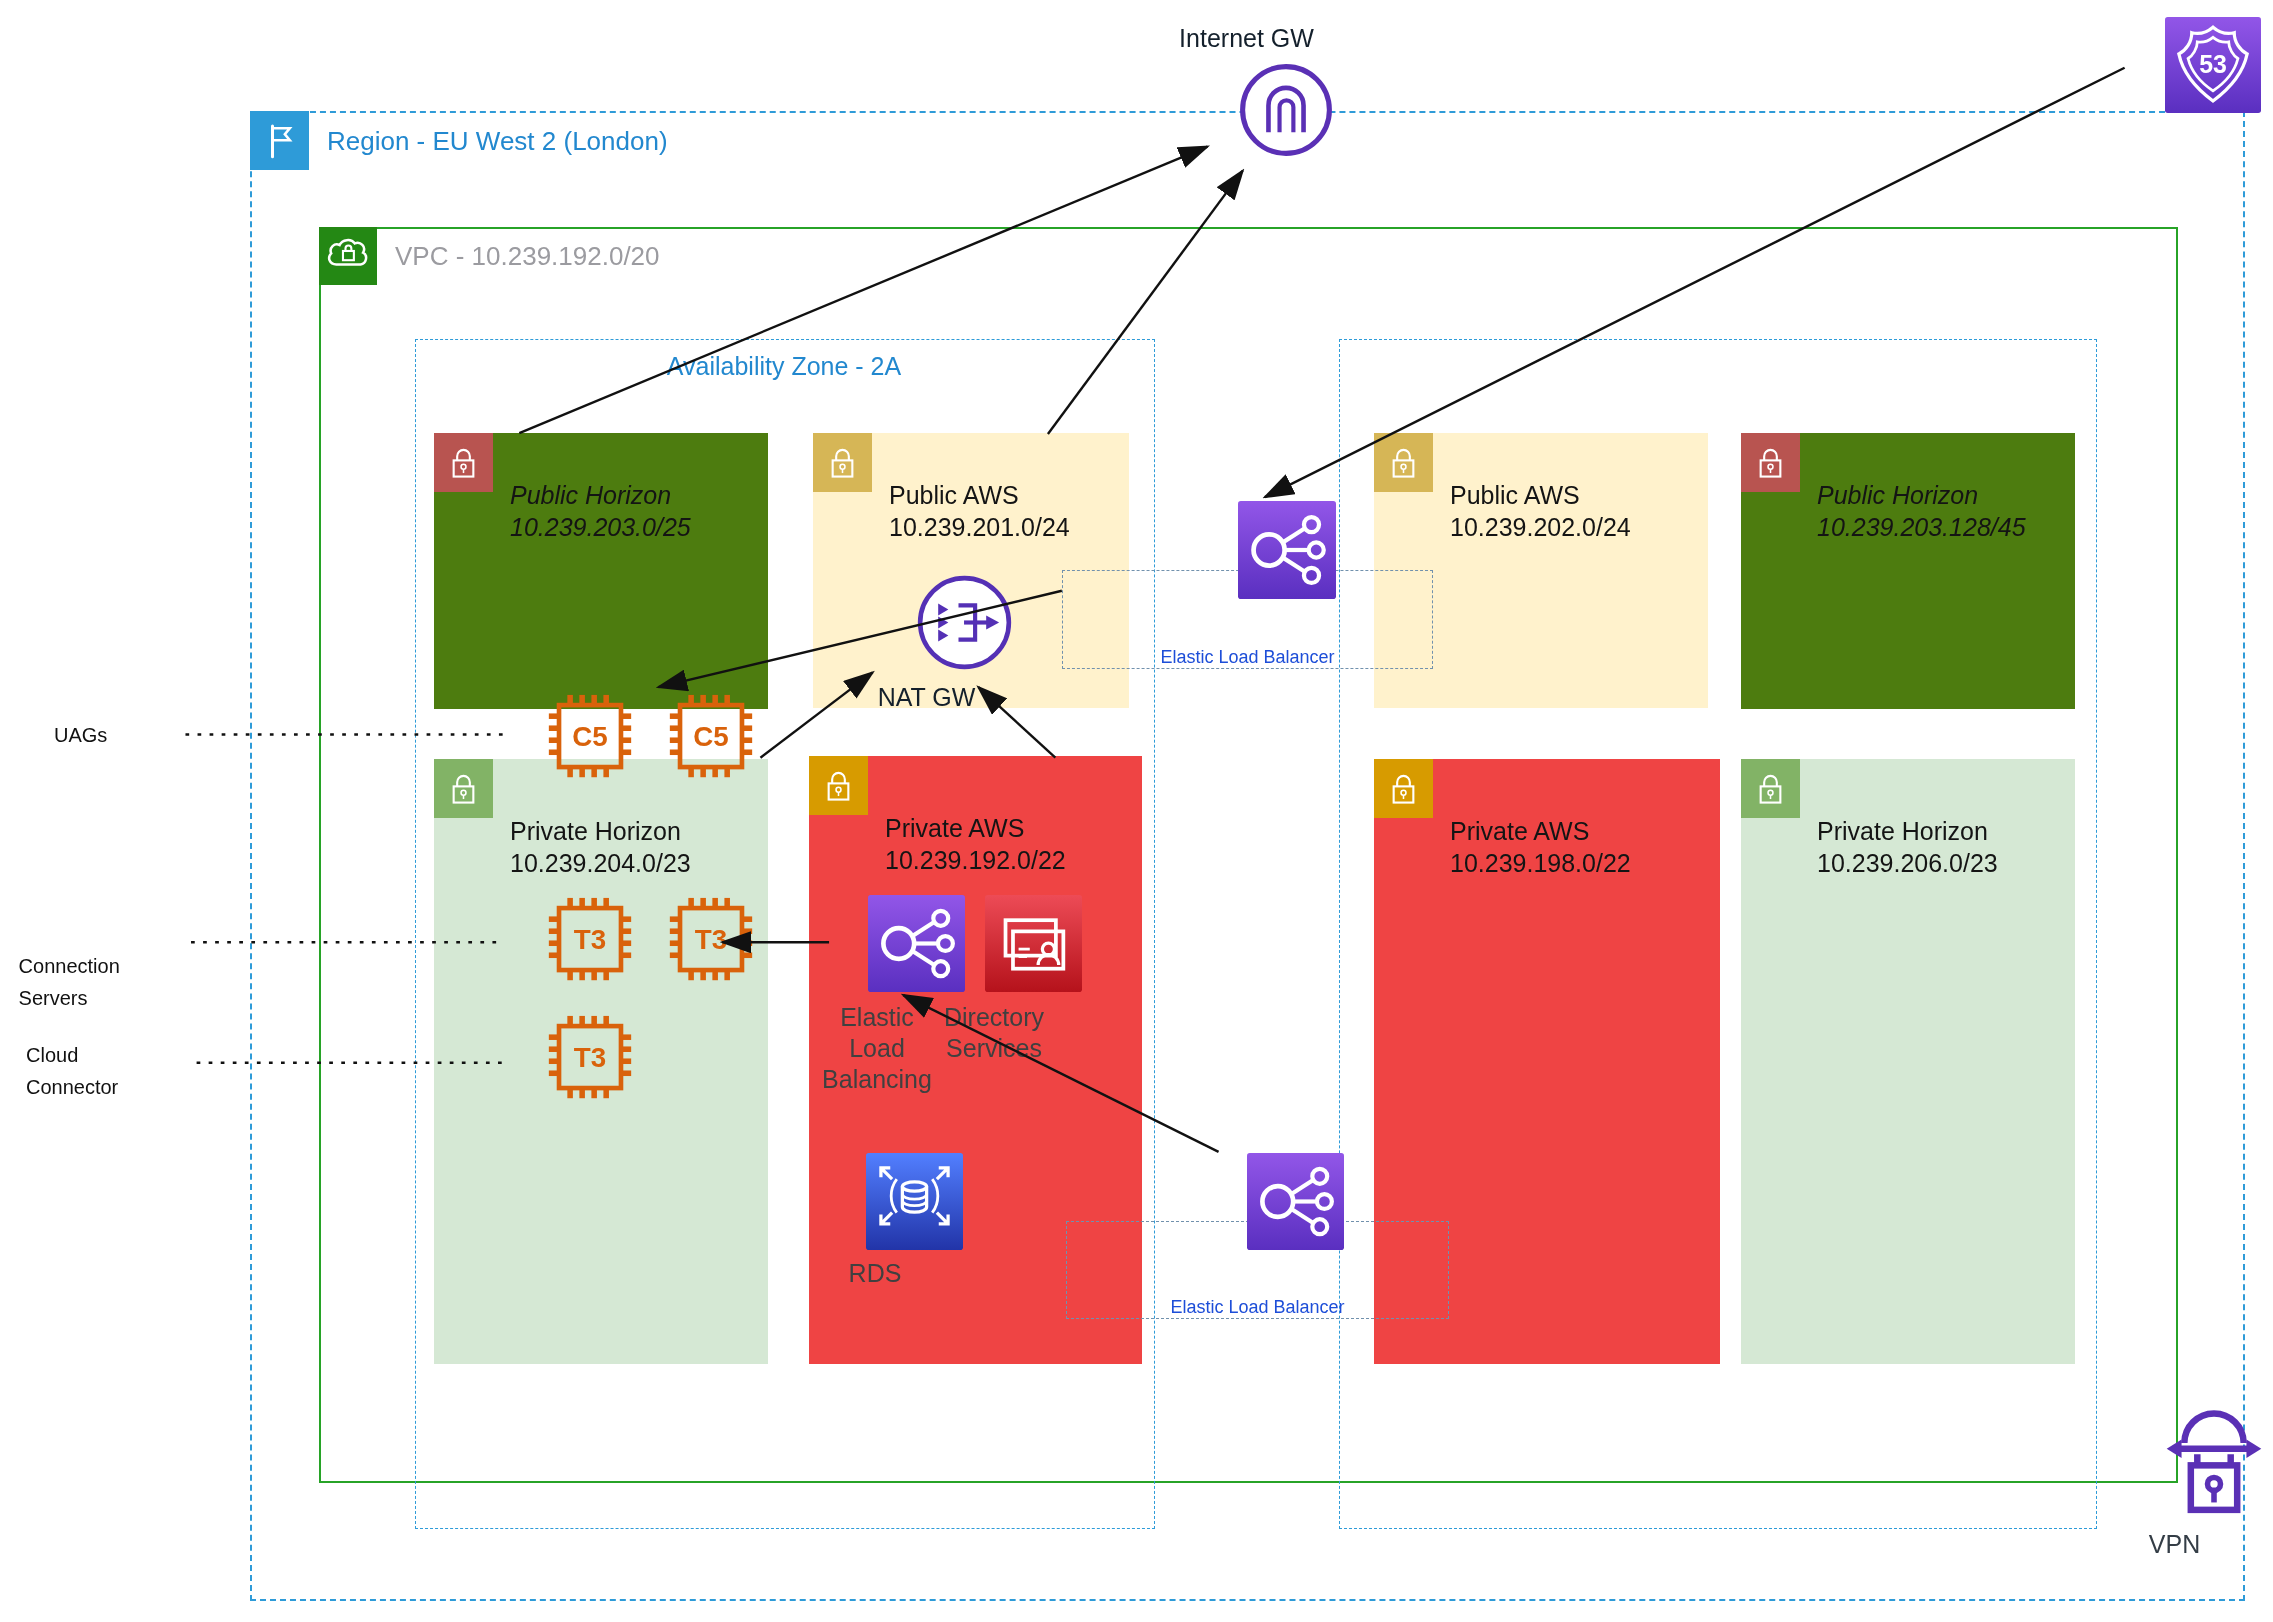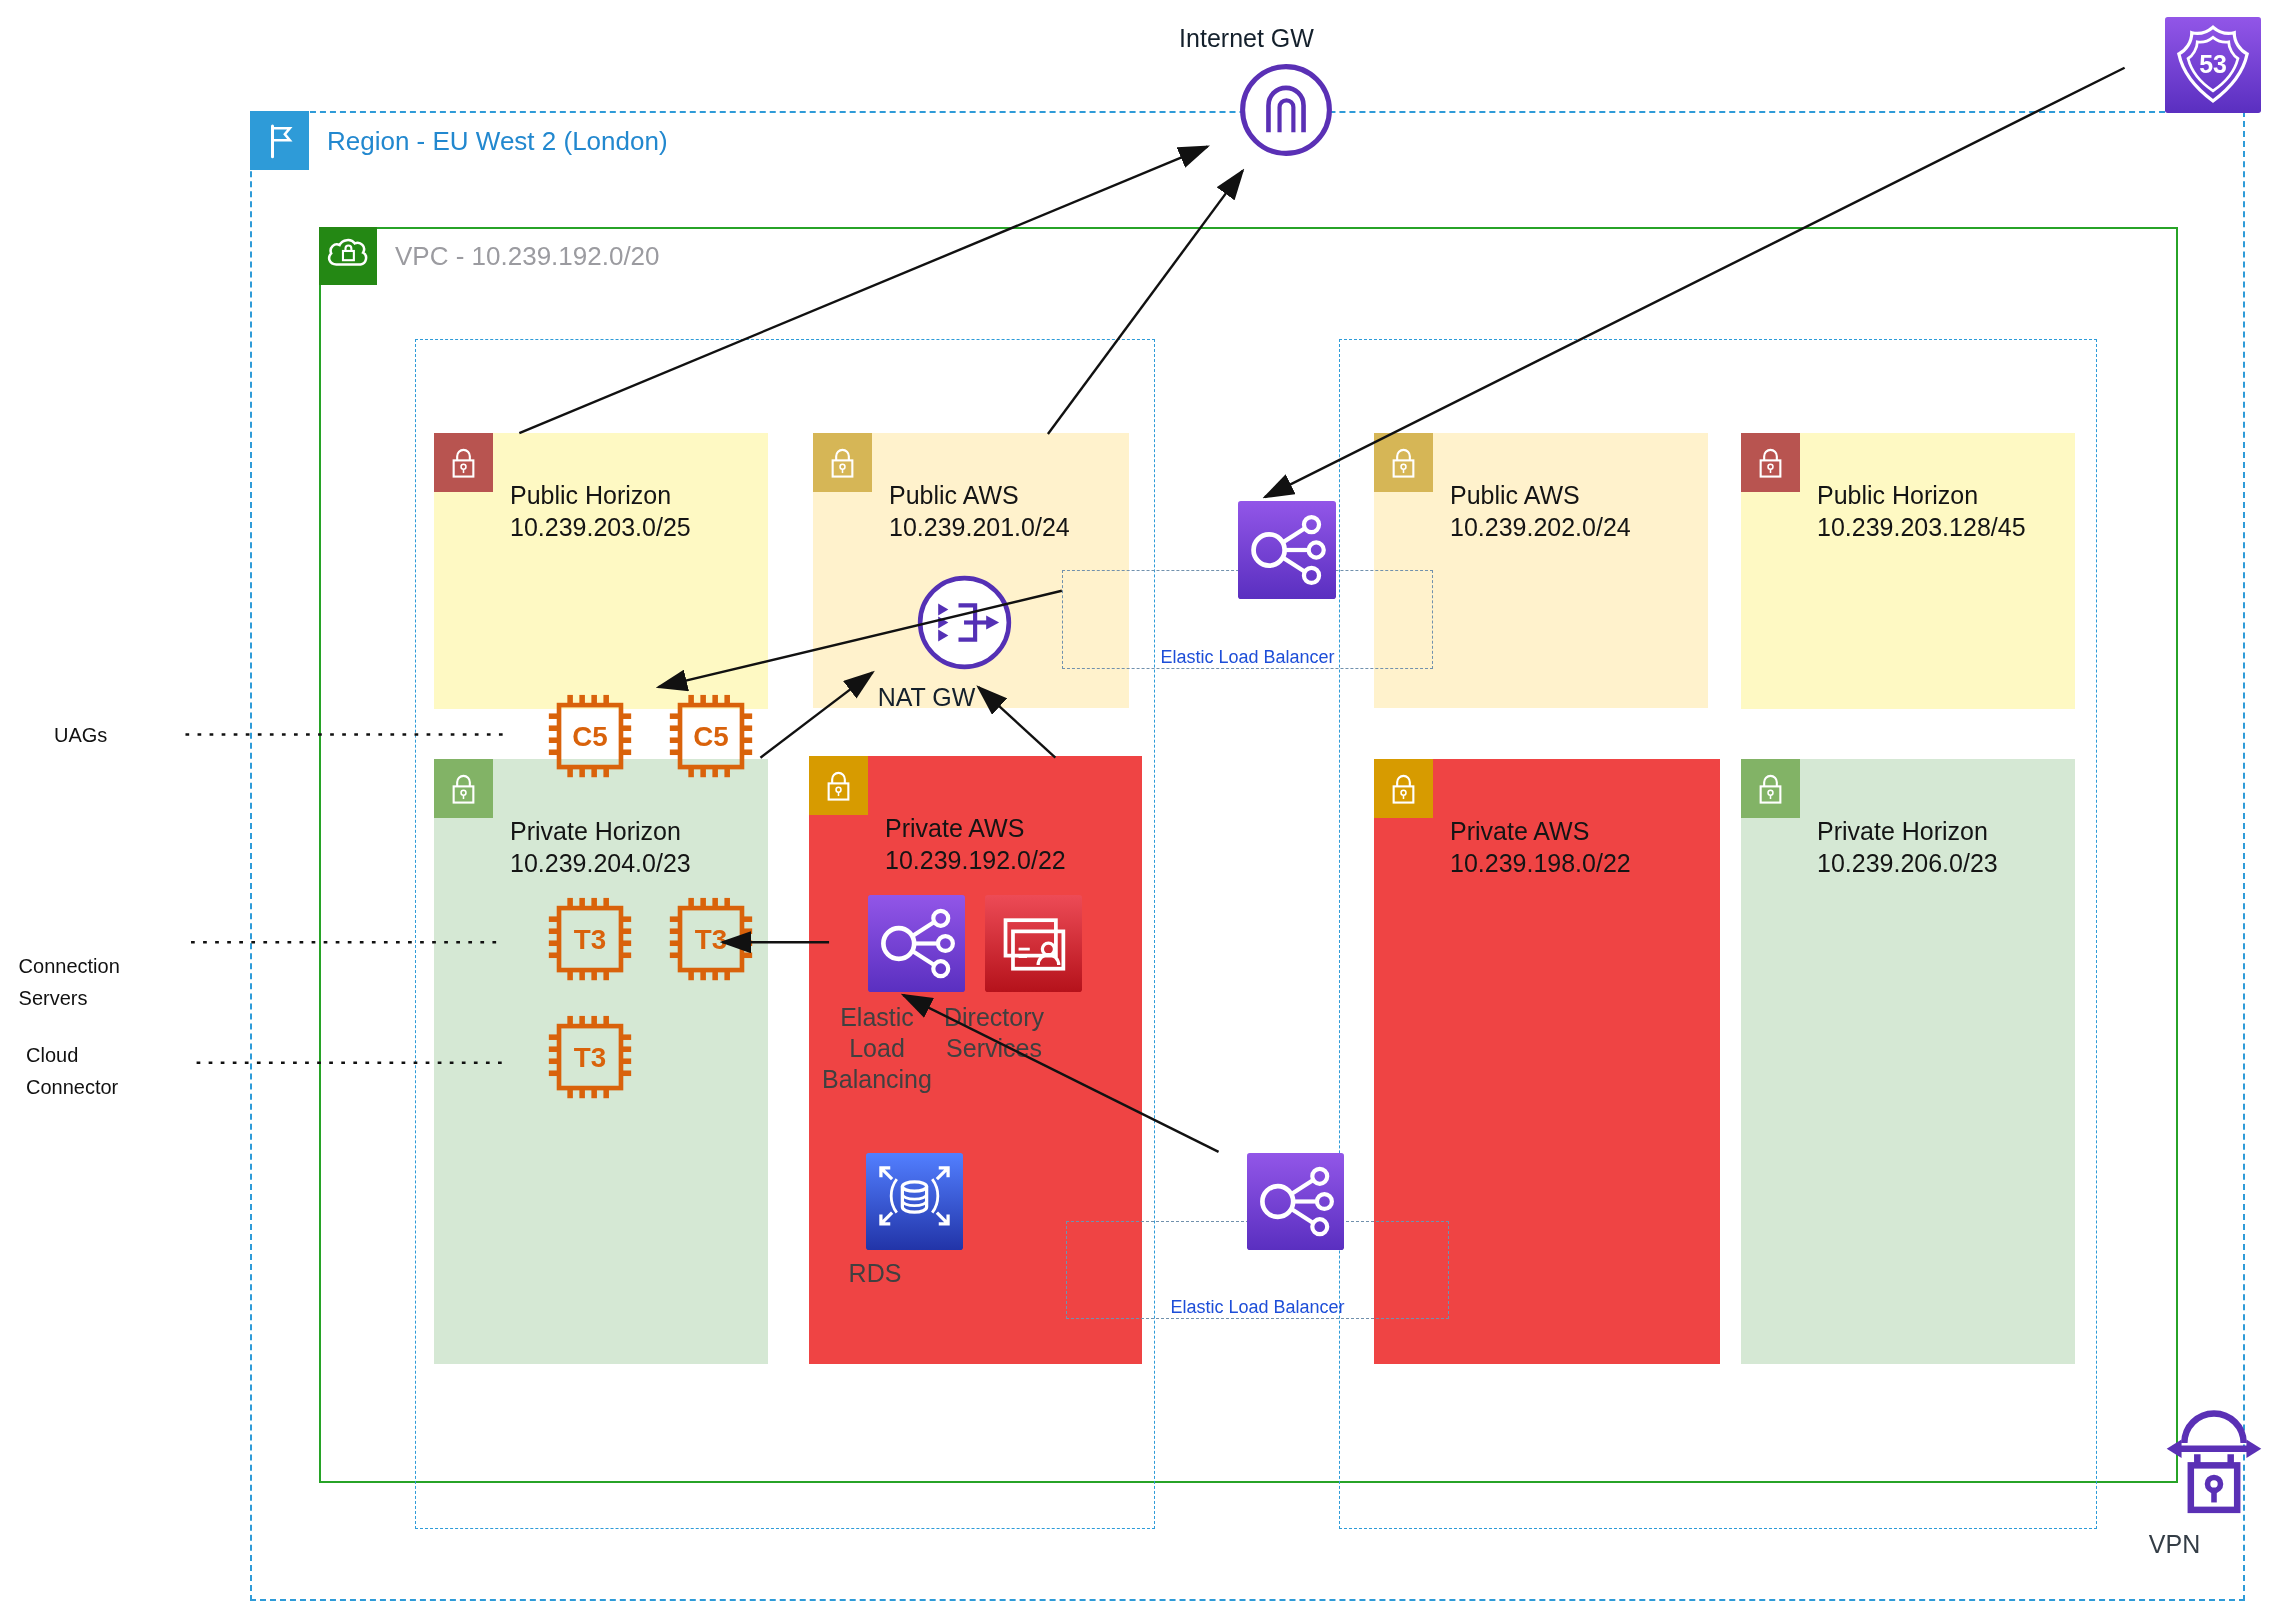--- a/index.html
+++ b/index.html
@@ -10,21 +10,21 @@
   .vpc-box{border:2.8px solid #27a327;z-index:1;}
   .az-box{border:1.9px dashed #2e9bd8;z-index:2;}
   .az-label{color:#2288cf;font-size:25px;text-align:center;z-index:3;}
   .region-label{color:#2288cf;font-size:26px;z-index:3;white-space:nowrap;}
   .vpc-label{color:#9b9ba0;font-size:26px;z-index:3;white-space:nowrap;}
   .badge{z-index:4;display:flex;align-items:center;justify-content:center;}
   
   .subnet{z-index:5;}
   .subnet .lock-badge{position:absolute;left:0;top:0;width:59px;height:59px;display:flex;align-items:center;justify-content:center;}
   .subnet .s-label{position:absolute;left:76px;font-size:25px;line-height:32px;color:#141414;white-space:nowrap;}
-  .fill-pink{background:#fef9c3;}   .lock-pink{background:#b85450;}
+  .fill-pink{background:#4d7c0f;font-style:italic;}   .lock-pink{background:#b85450;}
   .fill-yellow{background:#fff2cc;} .lock-yellow{background:#d6b656;}
   .fill-green{background:#d5e8d4;}  .lock-green{background:#82b366;}
   .fill-orange{background:#ef4444;padding-left:12px;} .lock-orange{background:#d79b00;}
   
   .icon{z-index:20;padding-left:40px;}
   .caption-dark{z-index:21;font-size:25px;color:#14202c;text-align:center;white-space:nowrap;}
   .caption-slate{z-index:21;font-size:25px;line-height:31px;color:#404040;text-align:center;}
   .elb-label-box{border:1.9px dashed #7191ad;z-index:15;display:flex;align-items:flex-end;justify-content:center;
                  color:#1d4ed8;font-size:18px;}
   .annotation{z-index:21;font-size:20px;line-height:32px;color:#111;text-align:left;}
@@ -68,20 +68,21 @@
   <div class="abs badge" style="left:319px;top:227px;width:58px;height:58px;background:#248814;">
     <svg width="52" height="52" viewBox="0 0 62 62">
       <path d="M17 41 C 9 41 6 33 11 28 C 8 21 15 15 21 18 C 24 11 35 10 39 16 C 46 13 53 20 49 27 C 55 30 53 40 46 41 Z" fill="none" stroke="#fff" stroke-width="3"></path>
       <rect x="25" y="25" width="13" height="11" fill="none" stroke="#fff" stroke-width="2.5"></rect>
       <path d="M28 25 v-3 a3.5 3.5 0 0 1 7 0 v3" fill="none" stroke="#fff" stroke-width="2.5"></path>
     </svg>
   </div>
   <div class="abs vpc-label" style="left:395px;top:241px;">VPC - 10.239.192.0/20</div>
 
   <div class="abs az-box" style="left:415px;top:339px;width:738px;height:1188px;"></div>
+  <div class="abs az-label" style="left:415px;top:352px;width:738px;">Availability Zone - 2A</div>
   <div class="abs az-box" style="left:1339px;top:339px;width:756px;height:1188px;"></div>
 
   <div class="abs subnet fill-pink" style="left:434px;top:433px;width:334px;height:276px;">
     <div class="lock-badge lock-pink">
       <svg width="45" height="45" viewBox="0 0 64 64">
           <path d="M23 29 v-6 a9 9 0 0 1 18 0 v6" fill="none" stroke="#fff" stroke-width="3"></path>
           <rect x="18" y="29" width="28" height="23" fill="none" stroke="#fff" stroke-width="3"></rect>
           <circle cx="32" cy="38" r="3.5" fill="none" stroke="#fff" stroke-width="2.2"></circle>
           <line x1="32" y1="41.5" x2="32" y2="47" stroke="#fff" stroke-width="2.2"></line>
         </svg>

